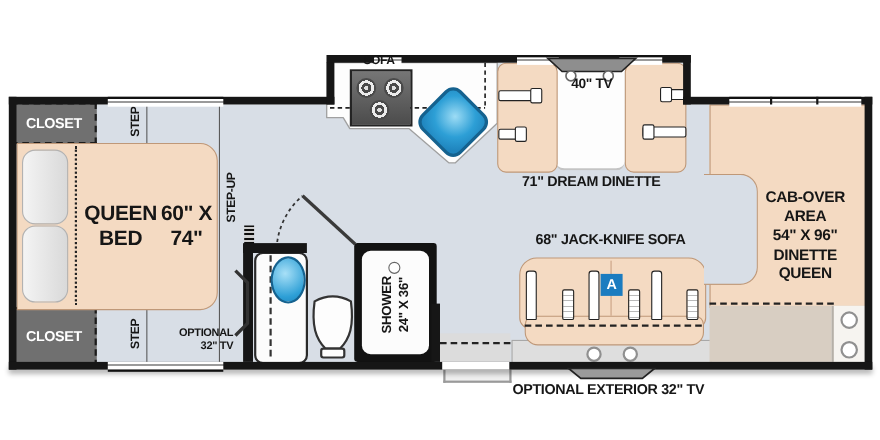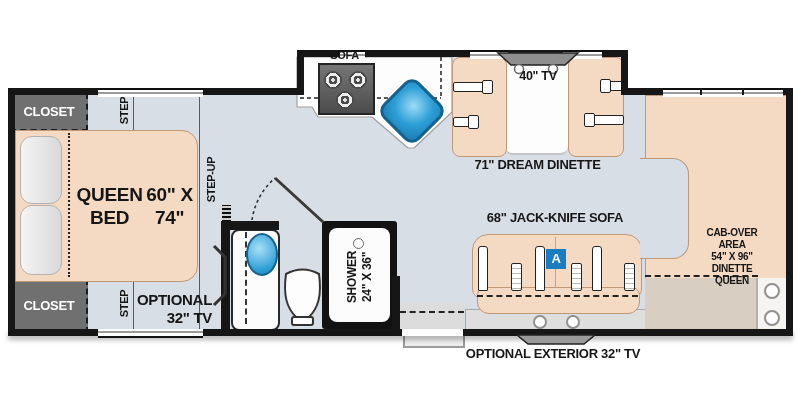--- a/index.html
+++ b/index.html
@@ -50,21 +50,21 @@
     <div class="abs" style="left:52px;top:2px;width:0;height:144px;border-left:2px dotted #222;"></div>
   </div>
   <div class="lbl" style="left:75px;top:188px;width:120px;height:36px;font-size:19px;z-index:20;flex-direction:row;">
     <span>QUEEN BED</span><span>60" X 74"</span>
   </div>
 
   <div class="lbl vlbl" style="left:106px;top:104px;width:36px;height:13px;font-size:11px;z-index:20;">STEP</div>
   <div class="lbl vlbl" style="left:106px;top:297px;width:36px;height:13px;font-size:11px;z-index:20;">STEP</div>
   <div class="lbl vlbl" style="left:184px;top:173px;width:55px;height:13px;font-size:11px;z-index:20;">STEP-UP</div>
 
-  <div class="lbl" style="left:136px;top:293px;width:76px;height:32px;font-size:15px;z-index:20;flex-direction:column;align-items:flex-end;text-align:right;">
+  <div class="lbl" style="left:136px;top:293px;width:76px;height:32px;font-size:10px;z-index:20;flex-direction:column;align-items:flex-end;text-align:right;">
     <span>OPTIONAL</span><span>32" TV</span>
   </div>
 
   <div class="abs" style="left:222px;top:205px;width:9px;height:21px;background:repeating-linear-gradient(0deg,#0e0e0e 0 2px,#cfcfcf 2px 4px);z-index:12;"></div>
 
 
   <div class="abs" style="left:318px;top:63px;width:53px;height:48px;background:linear-gradient(180deg,#767676,#4c4c4c);border:2px solid #242424;z-index:12;">
     <div class="abs" style="left:4px;top:6px;width:18px;height:18px;border-radius:50%;background:radial-gradient(circle,#e0e0e0 0 2px,#4a4a4a 2px 4.5px,#ececec 4.5px 7px,#4a4a4a 7px);"></div>
     <div class="abs" style="left:29px;top:6px;width:18px;height:18px;border-radius:50%;background:radial-gradient(circle,#e0e0e0 0 2px,#4a4a4a 2px 4.5px,#ececec 4.5px 7px,#4a4a4a 7px);"></div>
     <div class="abs" style="left:16px;top:26px;width:18px;height:18px;border-radius:50%;background:radial-gradient(circle,#e0e0e0 0 2px,#4a4a4a 2px 4.5px,#ececec 4.5px 7px,#4a4a4a 7px);"></div>
@@ -101,21 +101,21 @@
   <div class="circ" style="left:533px;top:315px;width:10px;height:10px;"></div>
   <div class="circ" style="left:566px;top:315px;width:10px;height:10px;"></div>
 
   <div class="fur" style="left:645px;top:95px;width:141px;height:183px;"></div>
   <div class="abs" style="left:640px;top:158px;width:48px;height:99px;background:#d8dee6;border:1px solid #bf9878;border-left:none;border-radius:0 16px 16px 0;z-index:11;"></div>
   <div class="dash-h" style="left:645px;top:275px;width:113px;z-index:13;"></div>
   <div class="abs" style="left:645px;top:278px;width:141px;height:51px;background:#d8cec2;z-index:10;"></div>
   <div class="abs" style="left:756px;top:278px;width:30px;height:51px;background:#f6f4f0;border-left:2px solid #b5b0a8;z-index:11;"></div>
   <div class="circ" style="left:764px;top:283px;width:12px;height:12px;"></div>
   <div class="circ" style="left:764px;top:310px;width:12px;height:12px;"></div>
-  <div class="lbl" style="left:676px;top:174px;width:112px;height:80px;font-size:10px;z-index:20;flex-direction:column;margin-top:43px;">
+  <div class="lbl" style="left:676px;top:174px;width:112px;height:80px;font-size:14px;z-index:20;flex-direction:column;">
     <span>CAB-OVER</span><span>AREA</span>
     <span>54" X 96"</span><span>DINETTE</span>
     <span>QUEEN</span>
   </div>
 
   <div class="abs" style="left:231px;top:229px;width:45px;height:98px;background:#fcfcfc;border:2px solid #2a2a2a;border-radius:8px;z-index:10;"></div>
   <div class="abs" style="left:245px;top:232px;width:0;height:92px;border-left:2px dashed #333;z-index:12;"></div>
   <div class="abs" style="left:246px;top:233px;width:28px;height:39px;border-radius:50%;border:2.5px solid #15628f;background:radial-gradient(circle at 40% 35%,#a8e0f7,#2d9fd6 70%,#1f84bd);z-index:13;"></div>
 
   <div class="abs" style="left:322px;top:221px;width:75px;height:108px;background:#121212;border-radius:3px;z-index:10;">

